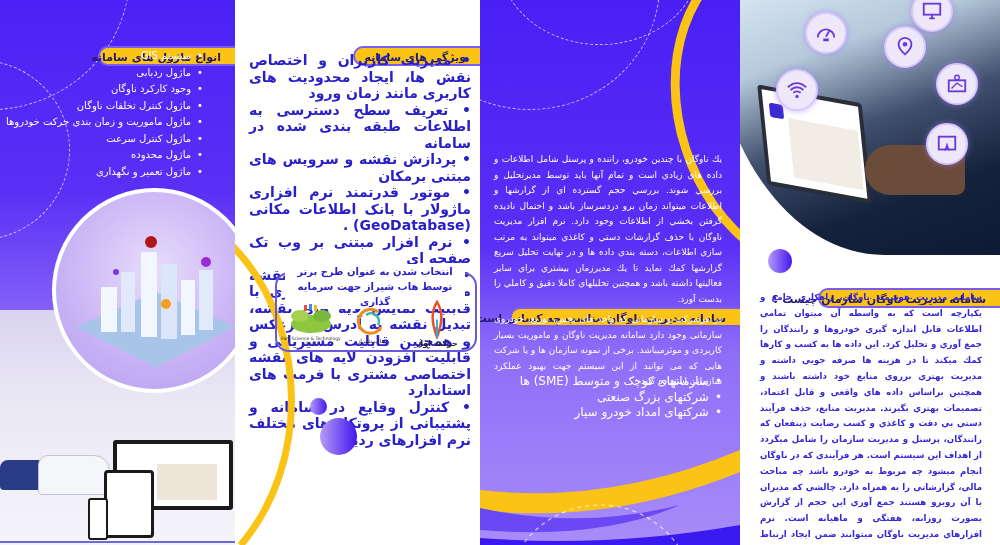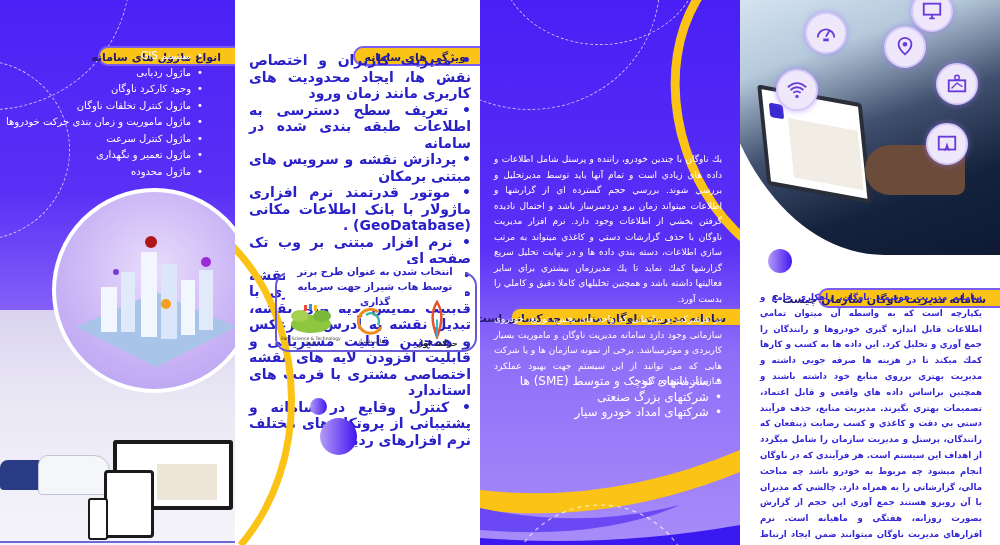--- a/index.html
+++ b/index.html
@@ -52,22 +52,22 @@
 
   <div class="pill" style="left:98px; top:26px; width:137px;">انواع ماژول های سامانه</div>
 
   <ul class="mod-list" style="right:32px; top:48px; width:200px;">
     <li>سیستم GIS</li>
     <li>ماژول ردیابی</li>
     <li>وجود کارکرد ناوگان</li>
     <li>ماژول کنترل تخلفات ناوگان</li>
     <li>ماژول ماموریت و زمان بندی حرکت خودروها</li>
     <li>ماژول کنترل سرعت</li>
+    <li>ماژول محدوده</li>
     <li>ماژول تعمیر و نگهداری</li>
-    <li>ماژول محدوده</li>
   </ul>
 
   <div style="position:absolute; left:0; top:310px; width:235px; height:235px; background:linear-gradient(180deg,#d9d3ef 0%,#ebe8f5 40%,#f5f4fa 100%);"></div>
 
   <div style="position:absolute; left:52px; top:188px; width:205px; height:205px; border-radius:50%; background:radial-gradient(circle at 50% 40%, #e8dcfb 0%, #c8b2f5 60%, #b39cf0 100%); border:4px solid #ffffff;">
     <svg width="197" height="197" viewBox="0 0 197 197">
       <polygon points="20,135 100,175 180,135 100,100" fill="#a8c4e8"></polygon>
       <rect x="45" y="95" width="16" height="45" fill="#f2f6ff"></rect>
       <rect x="65" y="80" width="14" height="60" fill="#e1eafa"></rect>
       <rect x="85" y="60" width="16" height="85" fill="#f2f6ff"></rect>

